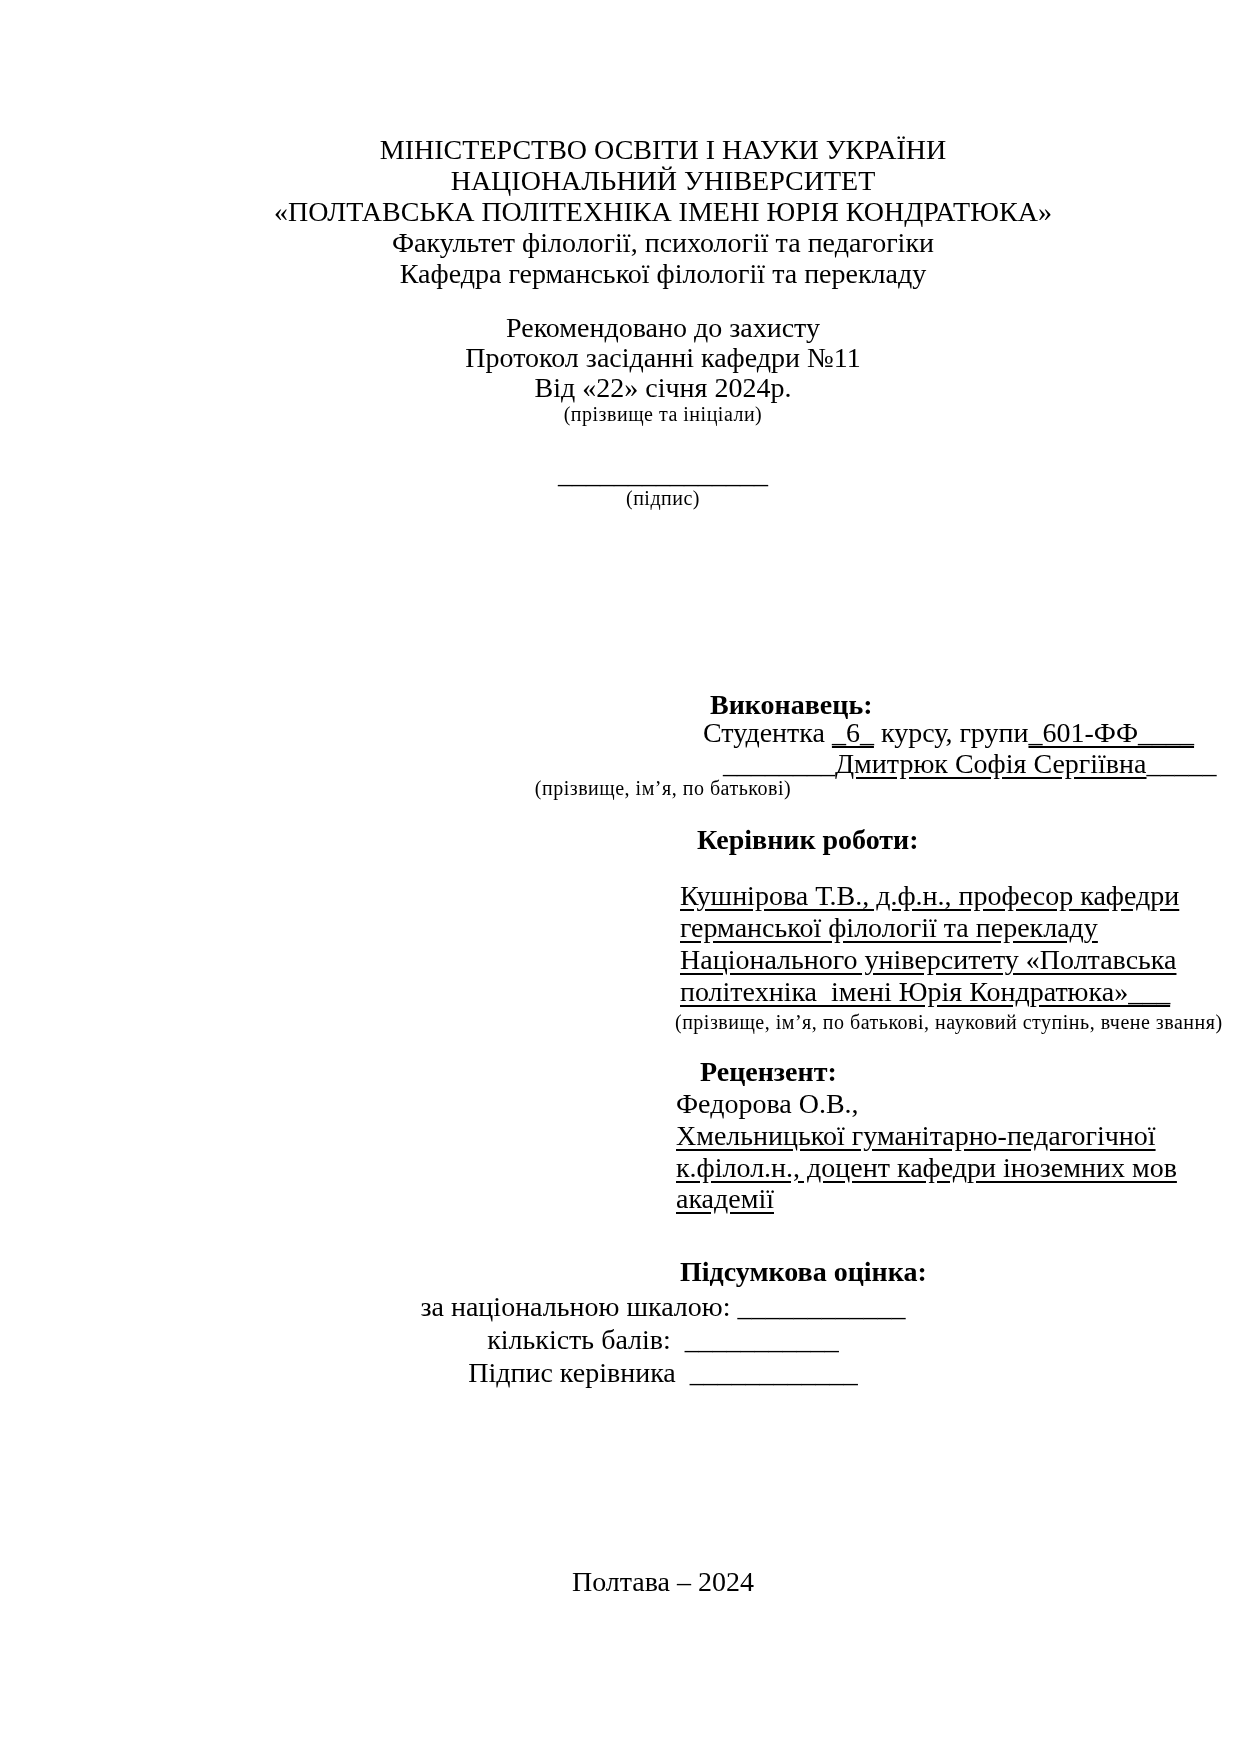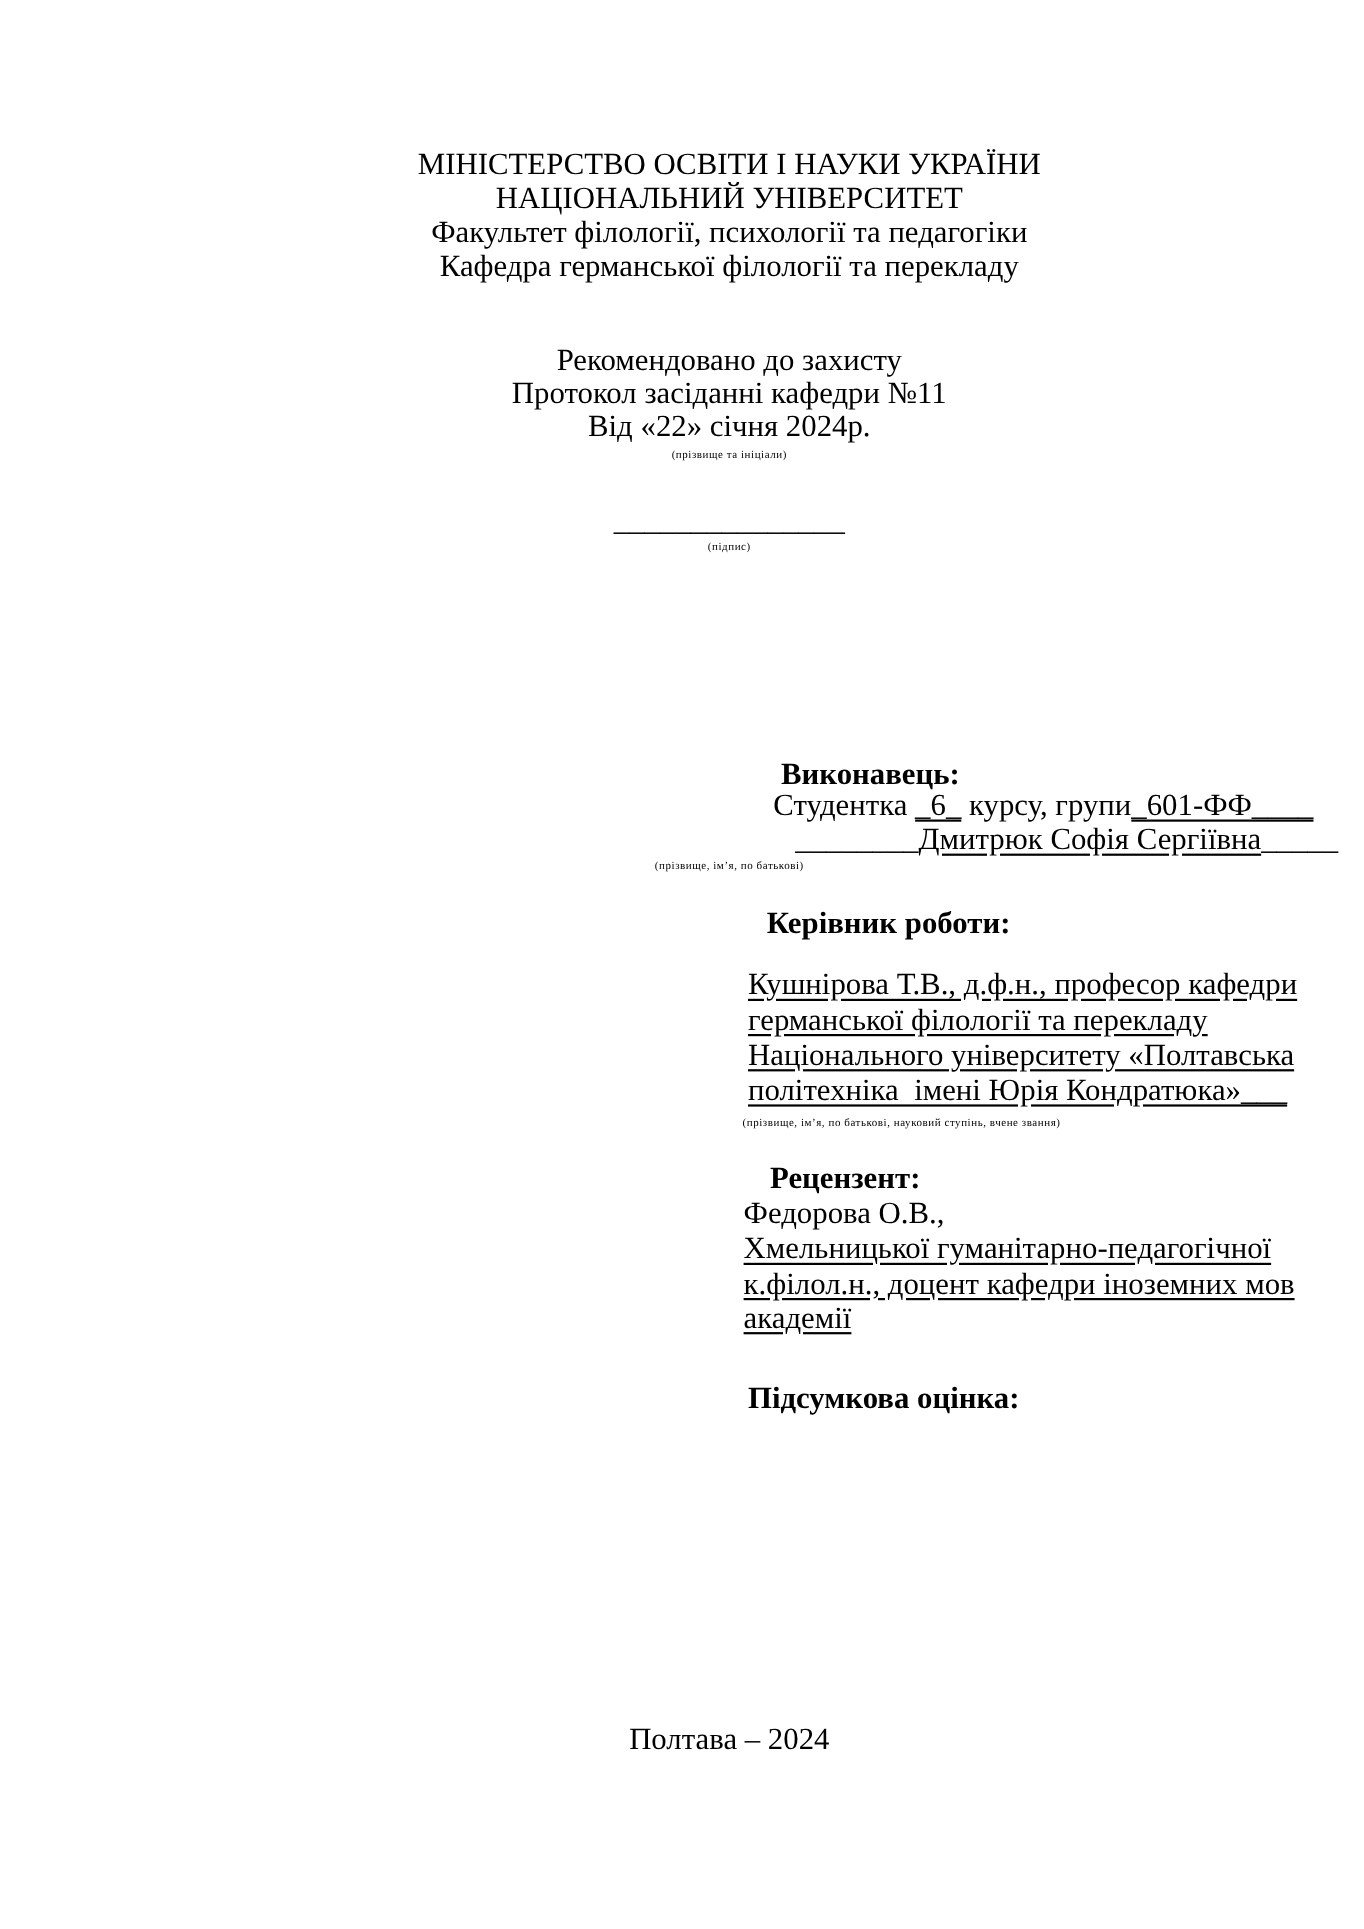--- a/index.html
+++ b/index.html
@@ -12,21 +12,21 @@
     font-family:"Liberation Serif","DejaVu Serif",serif;
     font-size:28px;
     overflow:hidden;
   }
   .abs { position:absolute; }
   .center { left:173px; width:980px; text-align:center; }
   .right-col { left:173px; width:980px; text-align:center; }
   .pre { white-space:pre; }
   .u { text-decoration:underline; text-underline-offset:4px; }
   .small {
-    font-size:10px;
+    font-size:20px;
     letter-spacing:0.5px;
   }
   .b-header { top:134px; line-height:31px; }
   .b-approval { top:313px; line-height:30px; }
   .b-approval .small { line-height:22px; }
   .sig-line { margin-top:36px; line-height:26px; }
   .b-title { top:551px; }
   .t1 { font-size:31px; font-weight:bold; line-height:36px; }
   .t2 { font-weight:bold; line-height:33px; }
   .t3 { line-height:32px; }
@@ -45,20 +45,21 @@
   .b-footer { top:1566px; line-height:32px; }
 </style>
 </head>
 <body>
 
 <div class="page">
 
   <div class="abs center b-header">
     <div>МІНІСТЕРСТВО ОСВІТИ І НАУКИ УКРАЇНИ</div>
     <div>НАЦІОНАЛЬНИЙ УНІВЕРСИТЕТ</div>
+    <div>«ПОЛТАВСЬКА ПОЛІТЕХНІКА ІМЕНІ ЮРІЯ КОНДРАТЮКА»</div>
     <div>Факультет філології, психології та педагогіки</div>
     <div>Кафедра германської філології та перекладу</div>
   </div>
 
   <div class="abs right-col b-approval">
     <div class="pre">Рекомендовано до захисту</div>
     <div class="pre">Протокол засіданні кафедри №11</div>
     <div class="pre">Від «22» січня 2024р.</div>
     <div class="small">(прізвище та ініціали)</div>
     <div class="sig-line">_______________</div>
@@ -82,16 +83,21 @@
 
   <div class="abs rev-label">Рецензент:</div>
   <div class="abs rev-name">Федорова О.В.,</div>
   <div class="abs rev-lines">
     <div class="u pre">Хмельницької гуманітарно-педагогічної</div>
     <div class="u pre">к.філол.н., доцент кафедри іноземних мов</div>
     <div class="u pre">академії</div>
   </div>
 
   <div class="abs b-grade-label">Підсумкова оцінка:</div>
+  <div class="abs right-col b-grade-lines">
+    <div class="pre">за національною шкалою: ____________</div>
+    <div class="pre">кількість балів:  ___________</div>
+    <div class="pre">Підпис керівника  ____________</div>
+  </div>
 
   <div class="abs center b-footer">Полтава – 2024</div>
 
 </div>
 
 </body></html>

